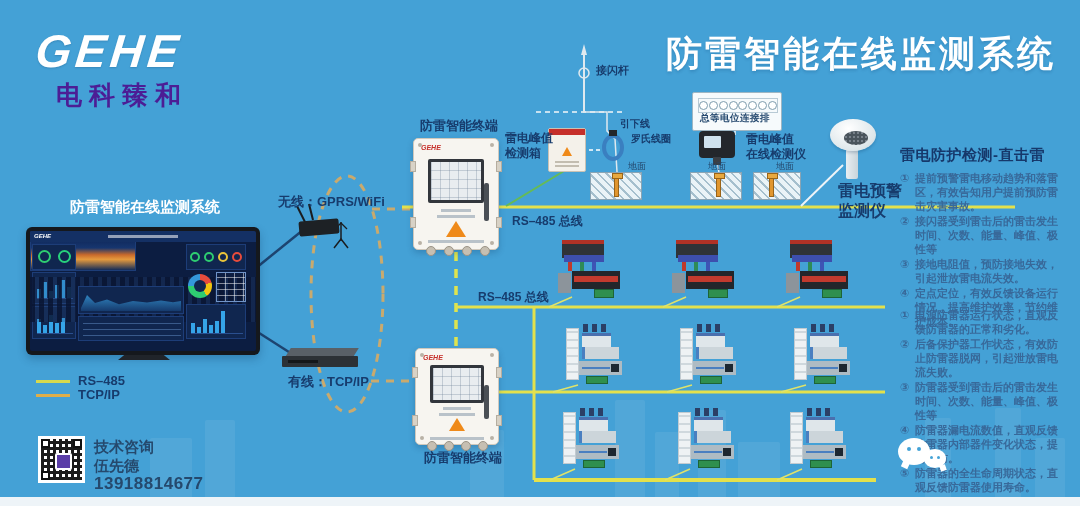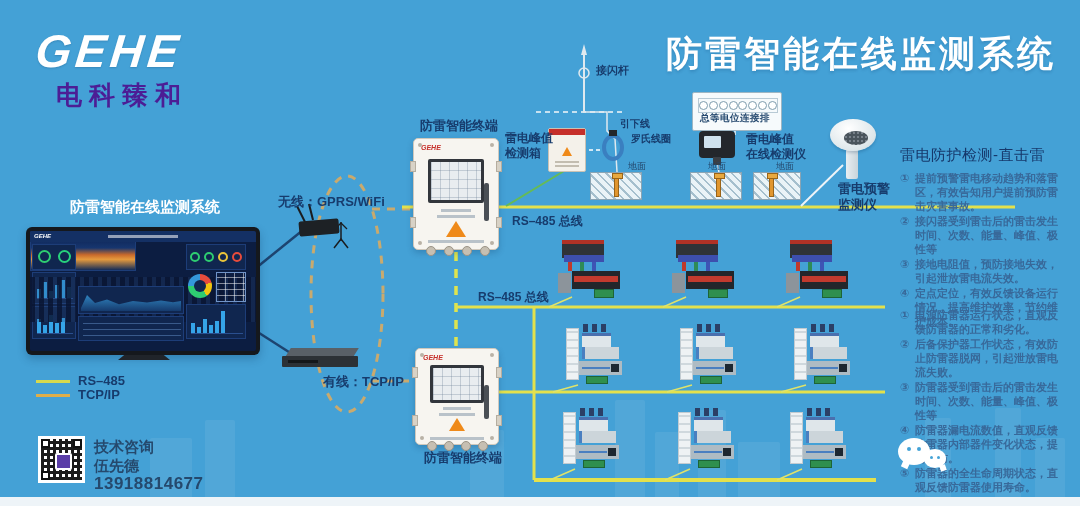--- a/index.html
+++ b/index.html
@@ -109,21 +109,21 @@
   .cl2 .pins{position:absolute;left:17px;top:0;width:27px;height:8px;
         background:repeating-linear-gradient(90deg,#2b3f66 0 5px,transparent 5px 9px);}
   .cl2 .brk{position:absolute;left:16px;top:9px;width:29px;height:12px;background:#dfe6ea;border-top:3px solid #4a6fae;}
   .cl2 .mid{position:absolute;left:16px;top:23px;width:34px;height:12px;background:#ccd5da;border-left:3px solid #4a7fc0;}
   .cl2 .low{position:absolute;left:13px;top:37px;width:43px;height:14px;background:#aebbc3;}
   .cl2 .low i{position:absolute;right:3px;top:3px;width:8px;height:8px;background:#1d2730;}
   .cl2 .low u{position:absolute;left:3px;top:6px;width:28px;height:2px;background:#4a7fc0;}
   .cl2 .g{position:absolute;left:20px;top:52px;width:22px;height:8px;background:#2f8f4e;border:1px solid #1d6436;box-sizing:border-box;}
   
   .rp{position:absolute;left:900px;width:168px;z-index:6;}
-  .rp h3{margin:0 0 6px 0;font-size:15px;color:#16386b;font-weight:normal;letter-spacing:.5px;}
+  .rp h3{margin:0 0 6px 0;font-size:15px;color:#16386b;font-weight:bold;letter-spacing:.5px;}
   .rp-item{display:flex;font-size:11px;line-height:14px;color:#38699a;margin-bottom:1px;font-weight:bold;}
   .rp-item .num{flex:0 0 15px;}
   .rp-item .txt{flex:1;}
   
   .leg-line{position:absolute;width:34px;height:3px;z-index:6;}
   .leg-txt{font-size:13px;}
   
   .qr{left:38px;top:436px;width:47px;height:47px;background:#fff;padding:3px;box-sizing:border-box;z-index:6;}
   .qr .pat{position:relative;width:100%;height:100%;
       background-image:repeating-linear-gradient(0deg,#1b1b1b 0 3px,transparent 3px 6px),
@@ -280,21 +280,21 @@
     </div>
   </div>
   <div class="abs mstand"></div>
 
   <div class="lbl" style="left:278px;top:194px;font-size:13px;">无线：GPRS/WiFi</div>
   <div class="abs modem"></div>
   <div class="abs router-top"></div>
   <div class="abs router-front">
       <i></i>
     </div>
-  <div class="lbl" style="left:288px;top:374px;font-size:13px;margin-left:35px;">有线：TCP/IP</div>
+  <div class="lbl" style="left:288px;top:374px;font-size:13px;">有线：TCP/IP</div>
 
   <div class="lbl" style="left:420px;top:118px;font-size:13px;">防雷智能终端</div>
   <div class="cab" style="left:413px;top:138px;width:84px;height:110px;">
     <span class="rlogo">GEHE</span>
     <span class="screw" style="left:4px;top:4px;"></span>
       <span class="screw" style="right:4px;top:4px;"></span>
     <span class="screw" style="left:4px;bottom:4px;"></span>
       <span class="screw" style="right:4px;bottom:4px;"></span>
     <span class="hinge" style="left:-4px;top:22px;"></span>
       <span class="hinge" style="left:-4px;top:78px;"></span>
@@ -390,21 +390,21 @@
   </div>
   <div class="lbl" style="left:746px;top:132px;font-size:12px;">
     <div>雷电峰值</div>
     <div>在线检测仪</div>
   </div>
 
   <div class="abs dome-stem"></div>
   <div class="abs dome">
       <span class="grille"></span>
     </div>
-  <div class="lbl" style="left:838px;top:181px;font-size:13px;">
+  <div class="lbl" style="left:838px;top:181px;font-size:16px;">
     <div>雷电预警</div>
     <div>监测仪</div>
   </div>
 
   <div class="cl cl1" style="left:558px;top:240px;">
     <span class="a"></span>
       <span class="b"></span>
       <span class="w1"></span>
       <span class="w2"></span>
       <span class="w3"></span>

